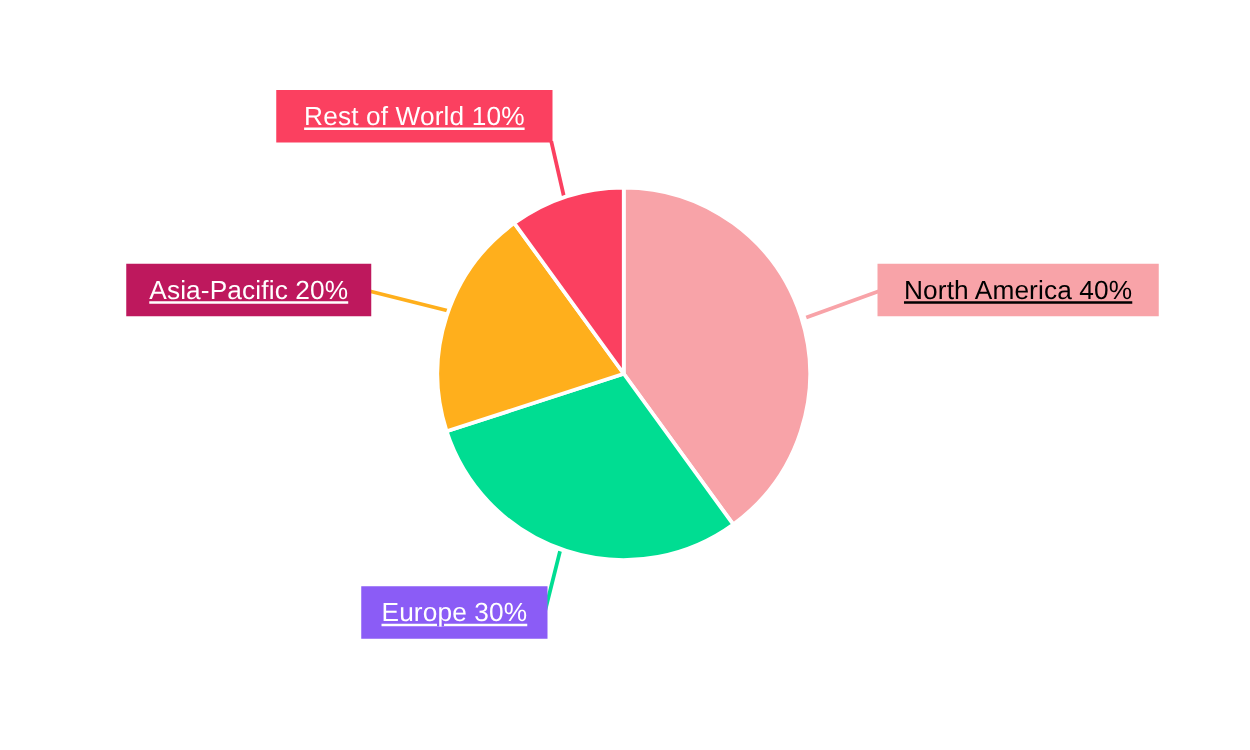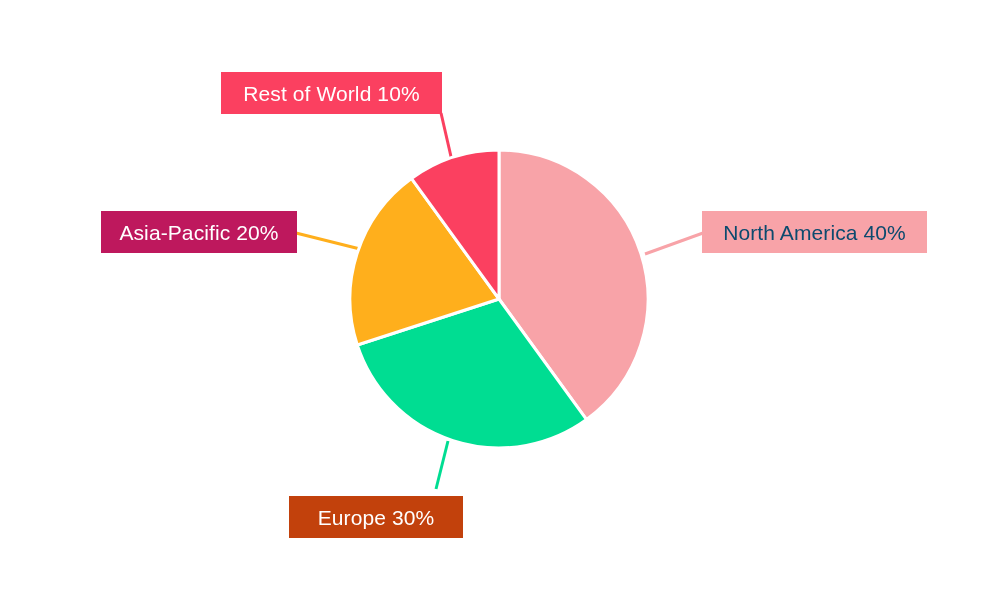--- a/index.html
+++ b/index.html
@@ -44,20 +44,21 @@
     display: flex;
     align-items: center;
     justify-content: center;
     color: #ffffff;
     font-family: "Liberation Sans", sans-serif;
     font-size: 21px;
     line-height: 1;
     letter-spacing: 0.1px;
     white-space: nowrap;
     padding: 0 16px;
+    text-decoration: underline;
   }
 </style>
 </head>
 <body>
 
 <div id="chart-root">
 
   <svg id="pie-svg" viewBox="0 0 1000 600">
     <g id="leader-lines">
         <line x1="645" y1="254" x2="703" y2="233" stroke="#F8A3A8" class="leader-line"></line>
@@ -67,19 +68,19 @@
       </g>
     <g id="pie-slices">
         <path d="M 499 299 L 499.00 150.00 A 149 149 0 0 1 586.58 419.54 Z" fill="#F8A3A8" class="slice-path"></path>
         <path d="M 499 299 L 586.58 419.54 A 149 149 0 0 1 357.29 345.04 Z" fill="#00DD92" class="slice-path"></path>
         <path d="M 499 299 L 357.29 345.04 A 149 149 0 0 1 411.42 178.46 Z" fill="#FFAF1C" class="slice-path"></path>
         <path d="M 499 299 L 411.42 178.46 A 149 149 0 0 1 499.00 150.00 Z" fill="#FB4060" class="slice-path"></path>
       </g>
   </svg>
 
   <div id="callout-layer">
-      <div class="callout-label" style="left: 702px; top: 211px; width: 225px; height: 42px; background: rgb(248, 163, 168); color: #0c4a6e;">North America 40%</div>
-      <div class="callout-label" style="left: 289px; top: 496px; width: 174px; height: 42px; background: #c2410c; color: rgb(255, 255, 255);">Europe 30%</div>
+      <div class="callout-label" style="left: 702px; top: 211px; width: 225px; height: 42px; background: rgb(248, 163, 168); color: #000000;">North America 40%</div>
+      <div class="callout-label" style="left: 289px; top: 469px; width: 149px; height: 42px; background: #8b5cf6; color: rgb(255, 255, 255);">Europe 30%</div>
       <div class="callout-label" style="left: 101px; top: 211px; width: 196px; height: 42px; background: #be185d; color: rgb(255, 255, 255);">Asia-Pacific 20%</div>
       <div class="callout-label" style="left: 221px; top: 72px; width: 221px; height: 42px; background: rgb(251, 64, 96); color: rgb(255, 255, 255);">Rest of World 10%</div>
     </div>
 
 </div>
 
 </body></html>

